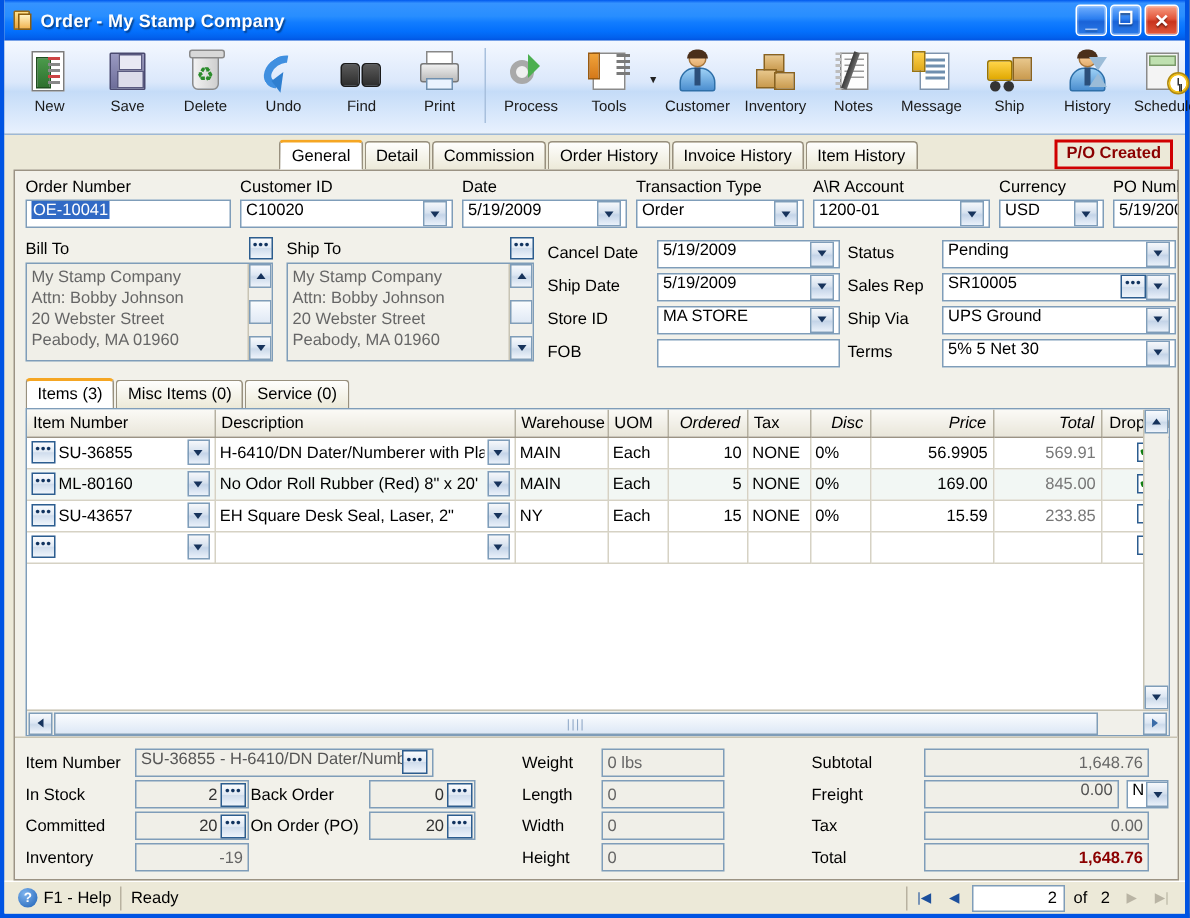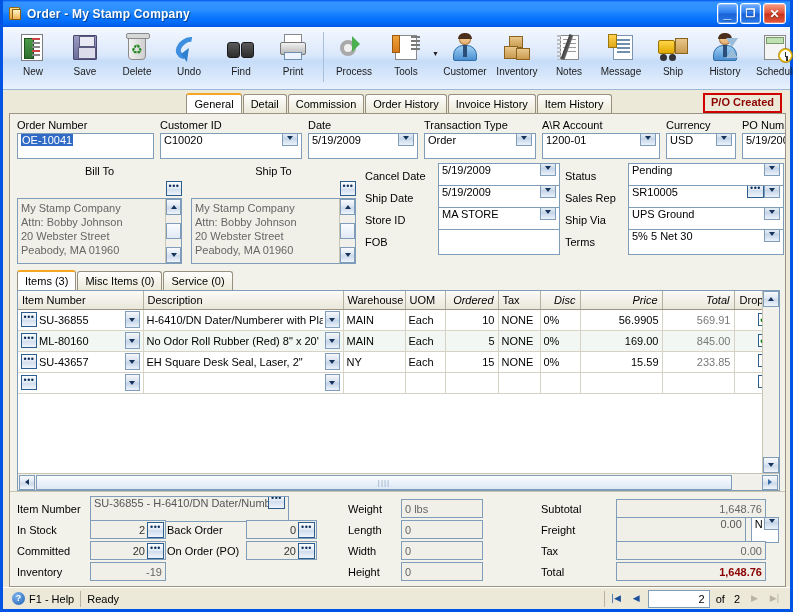--- a/index.html
+++ b/index.html
@@ -342,21 +342,21 @@
     border-top: 1px solid #9b9384;
     position: relative;
     display: flex; flex-direction: column;
     overflow: hidden;
   }
 
   
   .flabel { font-size: 11px; color: #000; }
   .fin {
     height: 19px; border: 1px solid #7f9db9; background: #fff;
-    display: flex; align-items: flex-end; padding: 12px 3px;
+    display: flex; align-items: flex-start; padding: 0 3px;
     font-size: 11px; color: #000; overflow: hidden; white-space: nowrap;
   }
   .fin.ro { background:#f0efe8; color:#555; }
   .fin .val { flex: 1; overflow: hidden; white-space: nowrap; }
   .fin .val.sel { background:#316ac5; color:#fff; padding:0 1px; flex:none; }
   .combo-arrow {
     width: 16px; height: 17px; margin-left: auto; flex: none;
     background: linear-gradient(to bottom,#f6f8fb,#d7e2ef 45%,#c4d4e8 55%,#eaf1fa);
     border: 1px solid #7f9db9;
     display: flex; align-items: center; justify-content: center;
@@ -386,21 +386,21 @@
     flex: none;
   }
   .top-fields .cell { }
   .top-fields .cell .flabel { margin-bottom: 2px; display:block; }
 
   
   .mid {
     display: flex; padding: 6px 0 0 7px; flex: none;
   }
   .addr-block { width: 165px; margin-right: 9px; }
-  .addr-head { display:flex; align-items:center; gap:4px; margin-bottom:2px;flex-direction:column; }
+  .addr-head { display:flex; align-items:center; gap:4px; margin-bottom:2px; }
   .addr-box {
     height: 66px; border: 1px solid #7f9db9; background: #f0efe8;
     display: flex; overflow: hidden;
   }
   .addr-text {
     flex: 1; padding: 2px 3px; font-size: 11px; color: #666; line-height: 1.28;
   }
   .addr-sb {
     width: 16px; flex: none;
     background: #f1f0ea;

